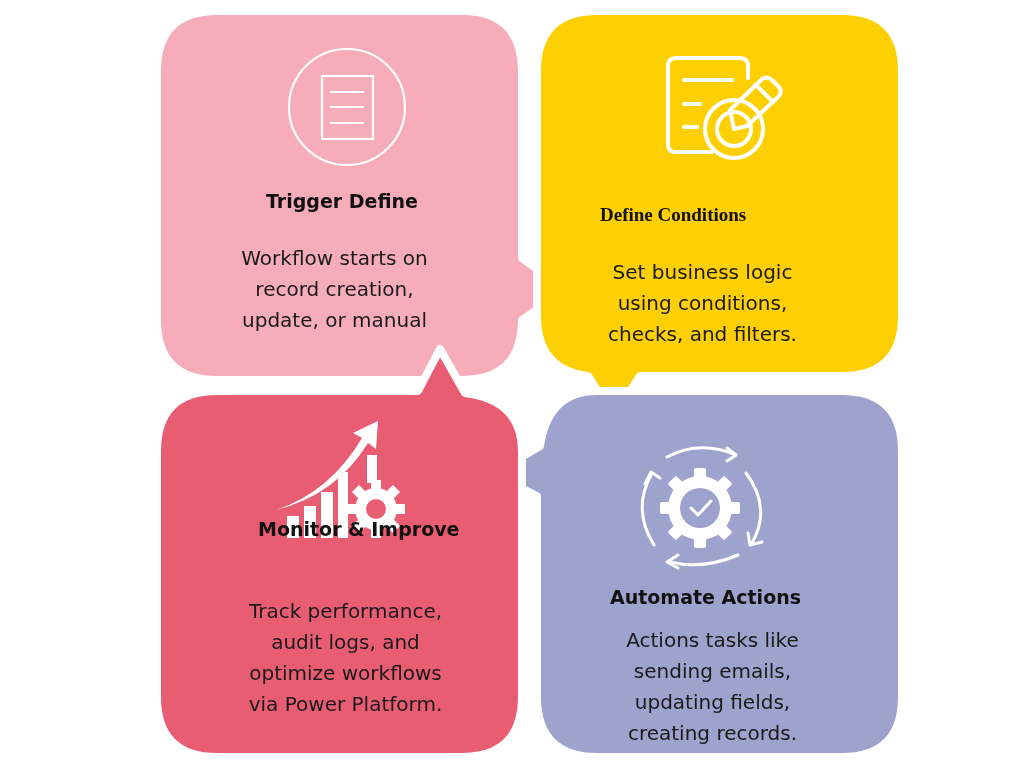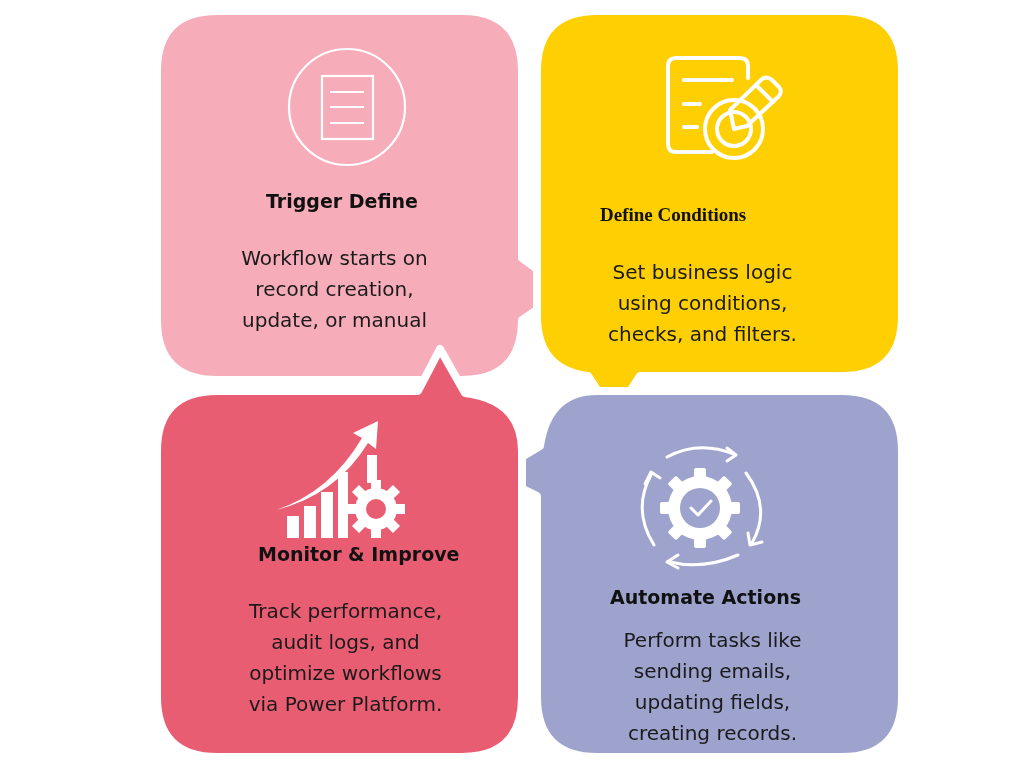--- a/index.html
+++ b/index.html
@@ -98,27 +98,27 @@
   <div>update, or manual</div>
 </div>
 
 <div class="title" style="left:600px; top:204px;font-family:Liberation Serif, serif;">Define Conditions</div>
 <div class="desc" style="left:580px; top:257px; width:245px;">
   <div>Set business logic</div>
   <div>using conditions,</div>
   <div>checks, and filters.</div>
 </div>
 
-<div class="title" style="left:258px; top:543px;">Monitor &amp; Improve</div>
+<div class="title" style="left:258px; top:518px;">Monitor &amp; Improve</div>
 <div class="desc" style="left:218px; top:596px; width:255px;">
   <div>Track performance,</div>
   <div>audit logs, and</div>
   <div>optimize workflows</div>
   <div>via Power Platform.</div>
 </div>
 
 <div class="title" style="left:610px; top:586px;">Automate Actions</div>
 <div class="desc" style="left:590px; top:625px; width:245px;">
-  <div>Perform tasks like</div>
+  <div>Actions tasks like</div>
   <div>sending emails,</div>
   <div>updating fields,</div>
   <div>creating records.</div>
 </div>
 
 </body></html>

